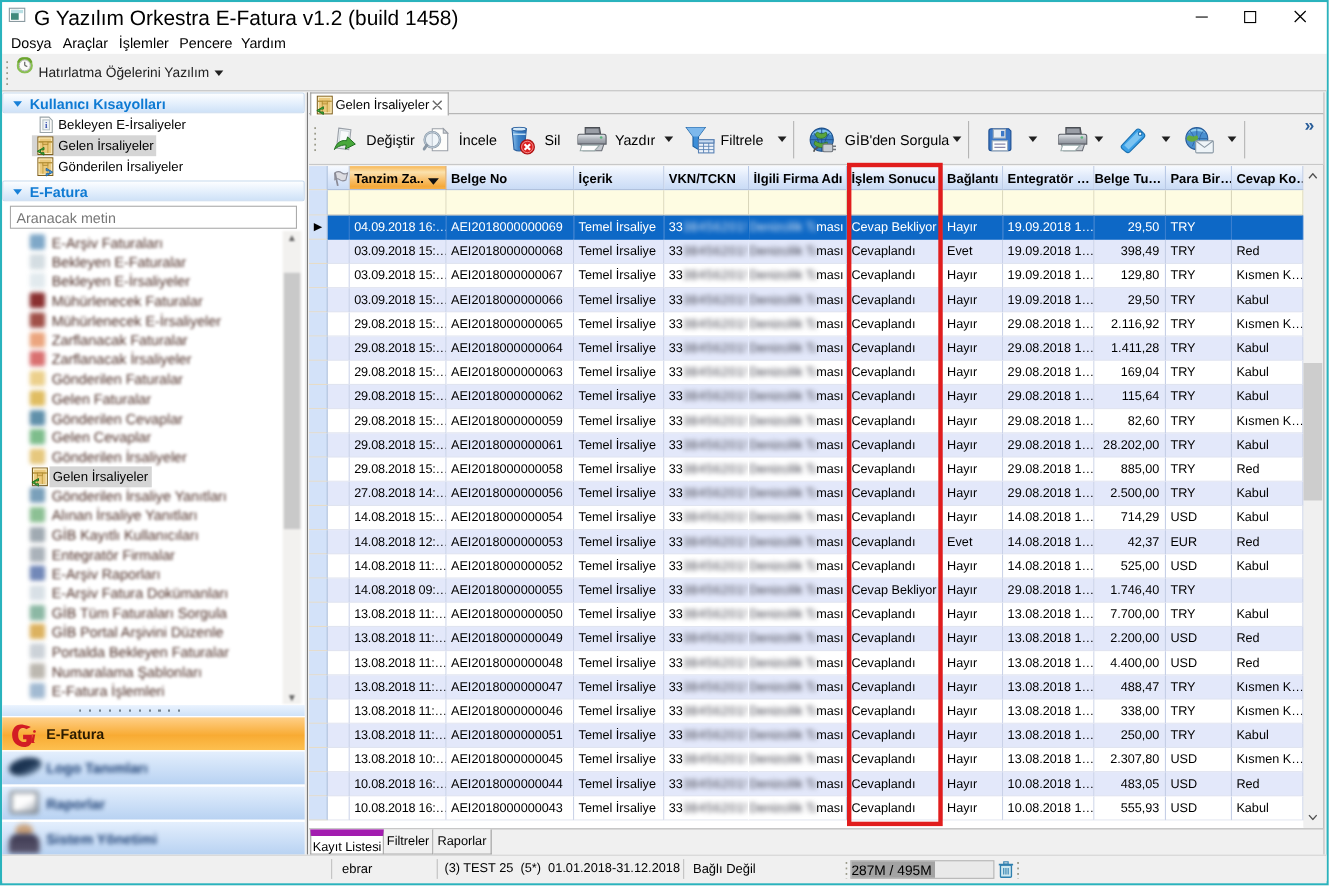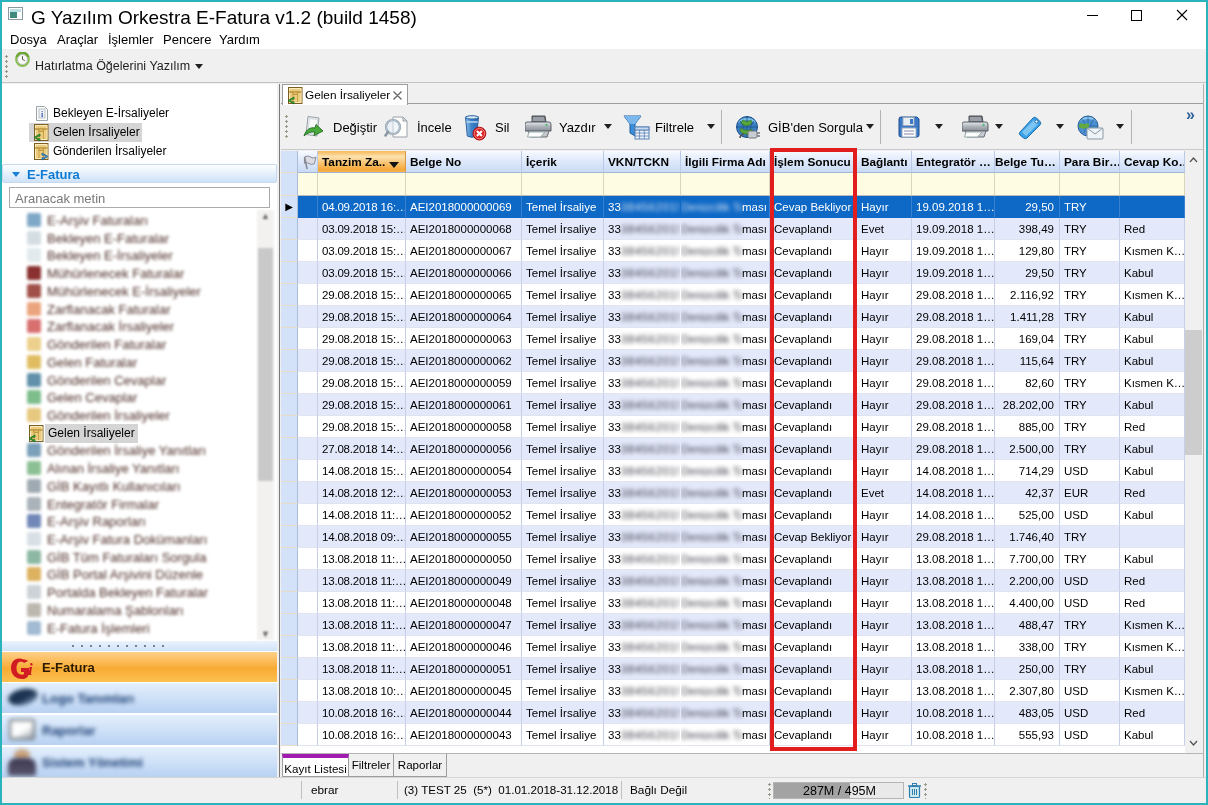--- a/index.html
+++ b/index.html
@@ -55,26 +55,26 @@
 .r td{height:22px;font-size:11.5px;color:#000;background:#fff;border-right:1px solid #c6cfe6;border-bottom:1px solid #e0e4f0;padding:0 0 0 4px;}
 .r.alt td{background:#e3e8fa;}
 .r.sel td{background:#0d68c6;color:#fff;border-bottom-color:#0d68c6;border-right-color:#3a7fd0;}
 .ind{background:#d3e2f9 !important;border-right:1px solid #a9bcd8 !important;border-bottom:1px solid #e6dcc8 !important;}
 .num{text-align:right;padding:0 5px 0 0 !important;}
 #redbox{position:absolute;left:770px;top:148px;width:87px;height:603px;border:4px solid #e11d1d;}
 #vscroll{position:absolute;left:1185px;top:151px;width:17px;height:601px;background:#f0f0f0;}
 #vscroll .thumb{position:absolute;left:0px;top:179px;width:17px;height:125px;background:#cdcdcd;}
 #bottomtabs{position:absolute;left:281px;top:753px;width:922px;height:24px;background:#f0f0f0;border-top:1px solid #b5b5b5;font-size:13px;}
 .btab{position:absolute;top:0;height:23px;border:1px solid #9d9d9d;border-top:none;background:#f0f0f0;padding:4px 0 0 0;font-size:11.6px;white-space:nowrap;text-align:center;}
-.btab.act{background:#fff;border-top:4px solid #a21caf;}
+.btab.act{background:#fff;border-top:6px solid #a21caf;}
 #statusbar{position:absolute;left:2px;top:777px;width:1204px;height:24px;background:#f0f0f0;border-top:1px solid #d5d5d5;font-size:12px;color:#000;}
 .ssep{position:absolute;top:3px;width:1px;height:18px;background:#c0c0c0;}
 #progress{position:absolute;left:771px;top:4px;width:131px;height:17px;background:#e9e9e9;border:1px solid #b5b5b5;}
 #progress .fill{position:absolute;left:0;top:0;width:76px;height:15px;background:#a3a3a3;}
-#progress .lbl{position:absolute;left:0;top:1px;width:131px;text-align:center;font-size:12.5px;}
+#progress .lbl{position:absolute;left:0;top:1px;width:131px;text-align:left;font-size:12.5px;}
 .dt{letter-spacing:-0.2px;}
 </style></head><body>
 <div id="win"></div>
 
 <div id="titlebar"></div>
 <div id="title-ico">
     <div class="l"></div>
     <div class="t"></div>
   </div>
 <div id="title-txt">G Yazılım Orkestra E-Fatura v1.2 (build 1458)</div>
@@ -115,20 +115,24 @@
 <div class="abs" style="left:1175px;top:57px;width:23px;height:21px;background:#cfe3f6;border:1px solid #88b8e0"></div>
 <svg class="abs" style="left:1179px;top:60px" width="15" height="14" viewBox="0 0 15 14">
 <rect x="0.5" y="0.5" width="14" height="13" fill="#fff" stroke="#1f4e8c"></rect>
 <rect x="1" y="1" width="13" height="3" fill="#2e6db4"></rect>
 <rect x="2.5" y="6" width="4.5" height="6" fill="#fff" stroke="#2e6db4"></rect>
 <rect x="8.5" y="6" width="4.5" height="4" fill="#fff" stroke="#2e6db4"></rect>
 <line x1="8.5" y1="11.5" x2="13" y2="11.5" stroke="#2e6db4"></line>
 </svg>
 </div>
 <div id="sidebar">
+<div class="sb-head" style="top:0px">
+      <div class="tri"></div>
+      <div class="t">Kullanıcı Kısayolları</div>
+    </div>
 <div class="sc-item" style="top:21px">
       <span class="ico" style="left:32px"><svg width="16" height="17" viewBox="0 0 16 17">
 <path d="M2.5 1.5 h8 l3 3 v11 h-11 z" fill="#fcfcfa" stroke="#9aa4a8"></path>
 <rect x="5" y="4" width="6" height="9" fill="#eef3f5" stroke="#b8c4c8"></rect>
 <text x="8" y="11.5" font-size="8" font-weight="bold" fill="#3a50b0" text-anchor="middle" font-family="Liberation Serif">i</text>
 </svg></span>
       <span class="txt">Bekleyen E-İrsaliyeler</span>
     </div>
 <div class="sc-item" style="top:40px">
       <div class="abs" style="left:27px;top:-1px;width:113px;height:19px;background:#d5d5d5"></div>

